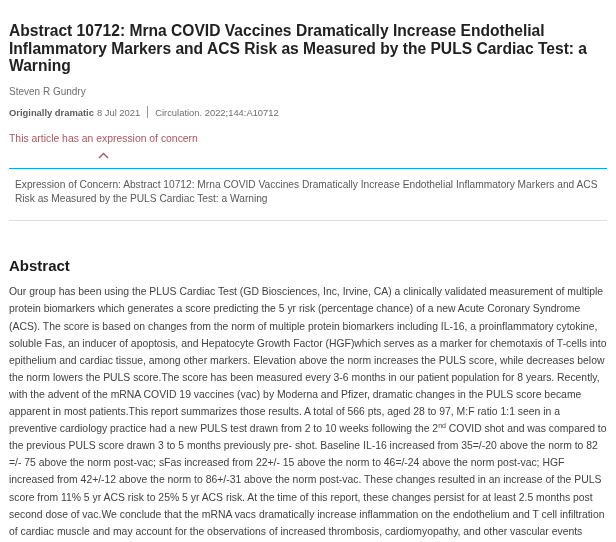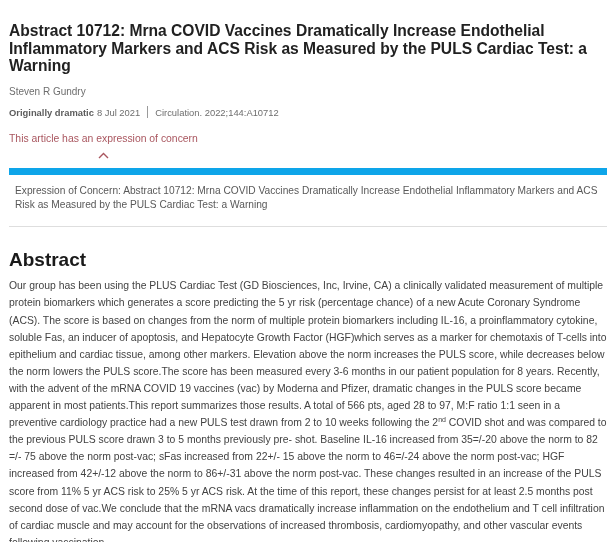--- a/index.html
+++ b/index.html
@@ -62,35 +62,35 @@
     display: inline-flex;
     align-items: center;
     gap: 7px;
     cursor: pointer;
     flex-direction: column;
   }
   .concern-link svg { display: block; }
 
   .concern-box {
     margin-top: 9px;
-    border-top: 7px solid #0ea5e9;
+    border-top: 1px solid #0ea5e9;
     border-bottom: 1px solid #dedede;
     padding: 9px 6px 15px 6px;
   }
   .concern-box p {
     color: #595959;
     font-size: 10.2px;
     line-height: 13.8px;
     max-width: 596px;
   }
 
   .abstract-heading {
-    margin-top: 24px;
+    margin-top: 36px;
     color: #1a1a1a;
-    font-size: 19px;
+    font-size: 15px;
     font-weight: bold;
     line-height: 17px;
   }
 
   .abstract-body {
     margin-top: 9px;
     color: #424242;
     font-size: 10.4px;
     line-height: 17.1px;
     max-width: 600px;

